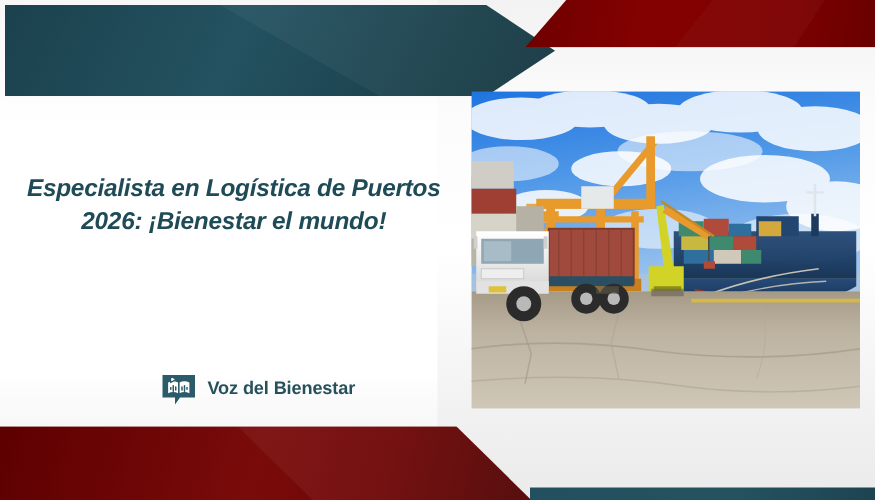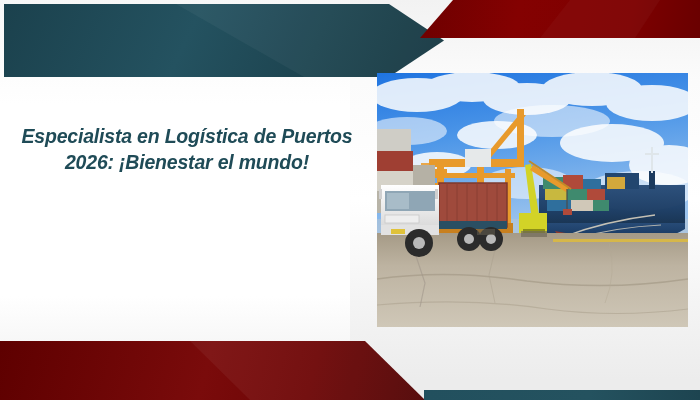--- a/index.html
+++ b/index.html
@@ -84,21 +84,21 @@
   .shape-teal-bottom {
     position: absolute;
     left: 424px; top: 390px;
     width: 276px; height: 10px;
     background: linear-gradient(90deg, #22505e 0%, #24525f 60%, #1d4450 100%);
   }
 
   
   .headline {
     position: absolute;
-    left: 8px; top: 123px;
+    left: 8px; top: 138px;
     width: 358px;
     text-align: center;
     color: #1f4b57;
     font-family: "Liberation Sans", sans-serif;
     font-weight: bold;
     font-style: italic;
     font-size: 19.5px;
     line-height: 26px;
     letter-spacing: -0.2px;
   }
@@ -153,20 +153,41 @@
   <div class="shape-red-bottom"></div>
   <div class="shape-red-bottom-sheen"></div>
 
   <div class="shape-teal-bottom"></div>
 
   <div class="headline">
     <div>Especialista en Logística de Puertos</div>
     <div>2026: ¡Bienestar el mundo!</div>
   </div>
 
+  <div class="logo-lockup">
+    <svg class="logo-mark" viewBox="0 0 60 60">
+
+      <path d="M4 8 h52 v36 h-24 l-8 11 v-11 h-20 z" fill="#2b5a68"></path>
+
+      <path d="M13 20 q8 -4 16 0 v17 q-8 -4 -16 0 z" fill="#ffffff"></path>
+      <path d="M31 20 q8 -4 16 0 v17 q-8 -4 -16 0 z" fill="#ffffff"></path>
+
+      <rect x="29" y="18" width="2" height="21" fill="#2b5a68"></rect>
+
+      <rect x="16" y="27" width="2.4" height="5" rx="1.1" fill="#2b5a68"></rect>
+      <rect x="20" y="24" width="2.4" height="11" rx="1.1" fill="#2b5a68"></rect>
+      <rect x="24" y="26" width="2.4" height="7" rx="1.1" fill="#2b5a68"></rect>
+      <rect x="34" y="26" width="2.4" height="7" rx="1.1" fill="#2b5a68"></rect>
+      <rect x="38" y="24" width="2.4" height="11" rx="1.1" fill="#2b5a68"></rect>
+      <rect x="42" y="27" width="2.4" height="5" rx="1.1" fill="#2b5a68"></rect>
+
+      <path d="M17 10 l0 10 l9 -5 z" fill="#ffffff" stroke="#2b5a68" stroke-width="2" stroke-linejoin="round"></path>
+    </svg>
+    <span class="logo-word">Voz del Bienestar</span>
+  </div>
 
   <div class="photo">
     <svg class="photo-svg" viewBox="0 0 311 254" preserveAspectRatio="none">
       <defs>
         <linearGradient id="skyGrad" x1="0" y1="0" x2="0.25" y2="1">
           <stop offset="0%" stop-color="#1f74e0"></stop>
           <stop offset="45%" stop-color="#4e97e8"></stop>
           <stop offset="100%" stop-color="#9cc4ee"></stop>
         </linearGradient>
         <linearGradient id="dockGrad" x1="0" y1="0" x2="0" y2="1">

